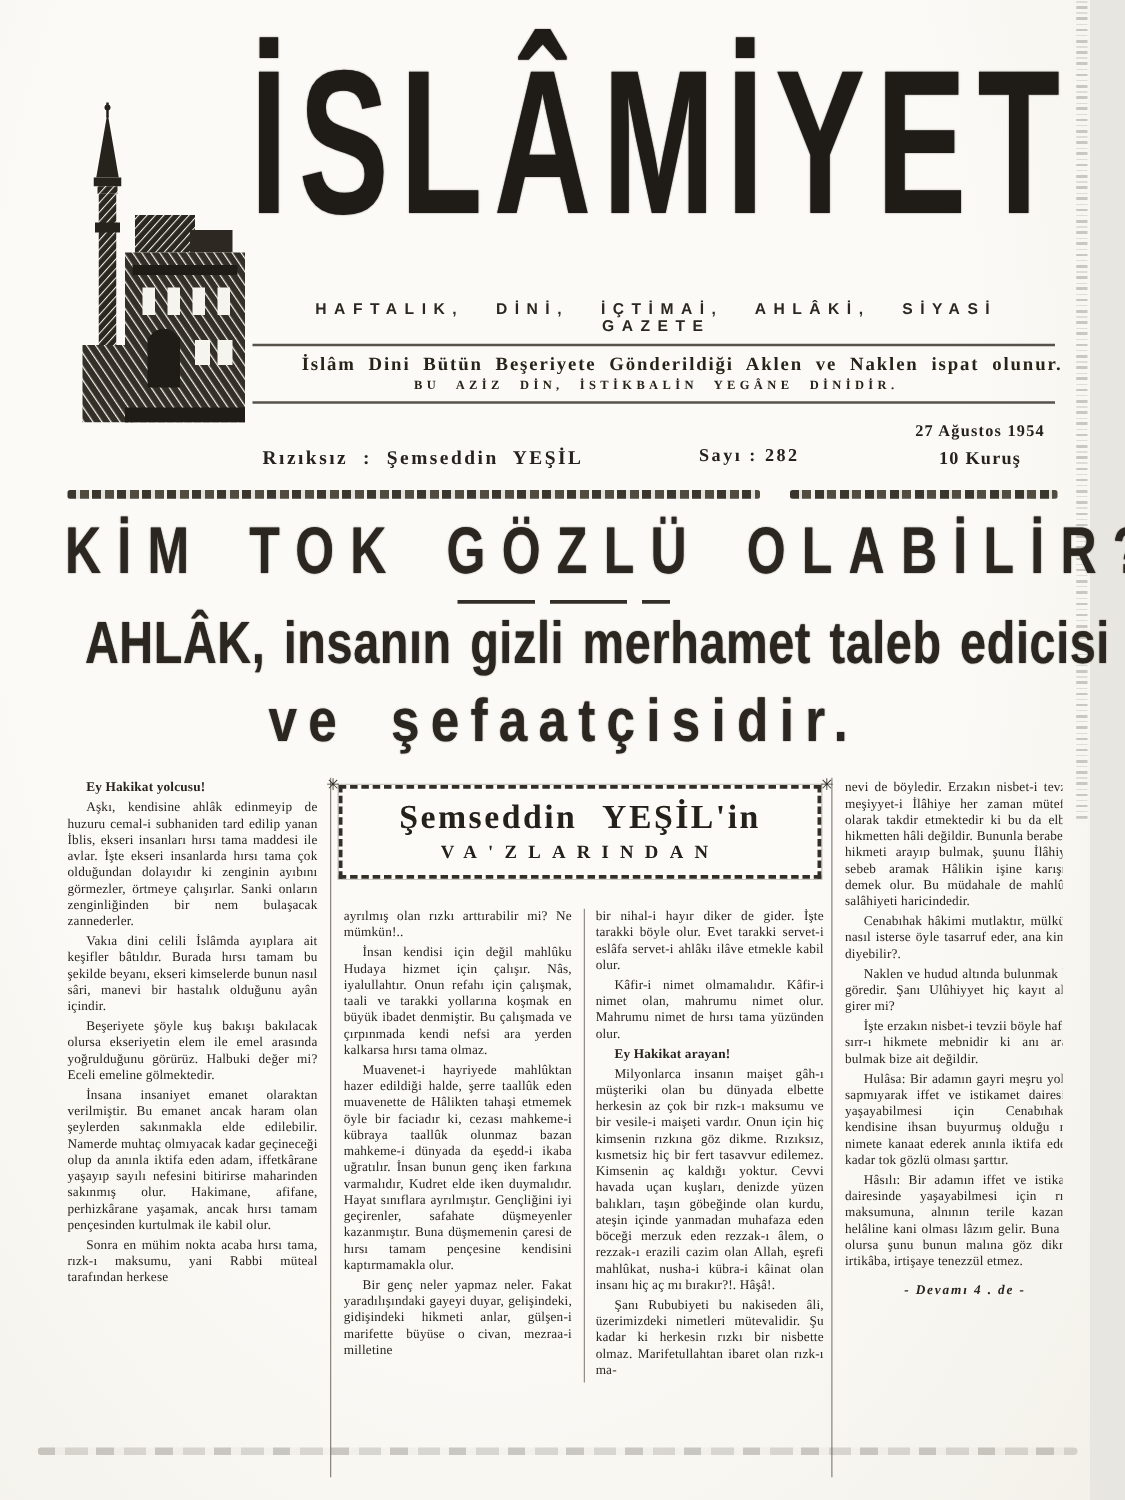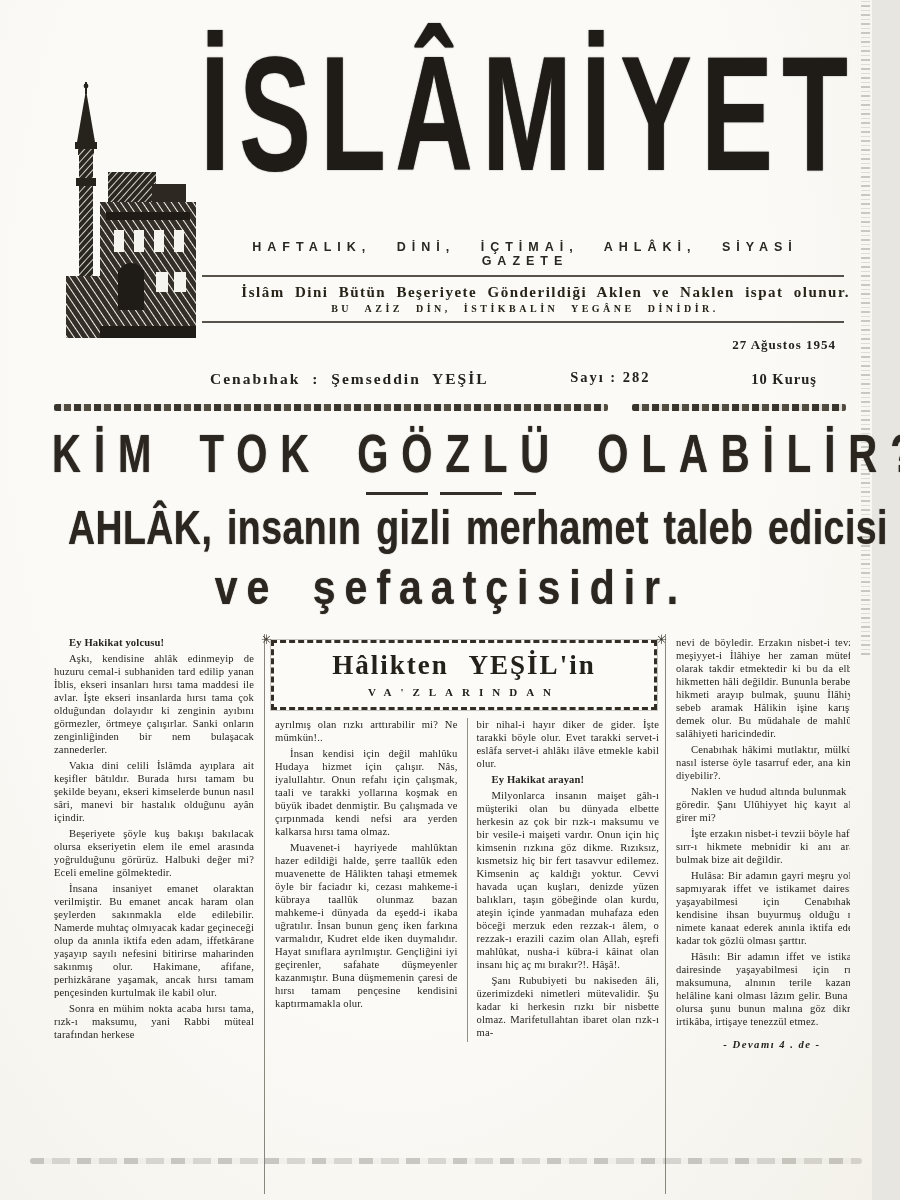--- a/index.html
+++ b/index.html
@@ -64,21 +64,21 @@
     word-spacing:7px;margin-top:2px;color:#272319;
   }
   .infobar{
     display:flex;align-items:flex-end;justify-content:space-between;
     margin:14px 8px 0 10px;
   }
   .editor{font-size:15.5px;font-weight:700;letter-spacing:2px;word-spacing:6px;}
   .issue{font-size:14.5px;font-weight:700;letter-spacing:2px;margin-bottom:2px;}
   .date-price{text-align:center;margin-right:6px;}
   .date{font-size:13px;font-weight:700;letter-spacing:1px;}
-  .price{font-size:14.5px;font-weight:700;letter-spacing:1px;margin-top:18px;}
+  .price{font-size:14.5px;font-weight:700;letter-spacing:1px;margin-top:6px;}
 
   .ink-bar{display:flex;justify-content:space-between;margin:16px 4px 0 2px;}
   .ink-bar .seg{
     height:7px;border-radius:2px;
     background:repeating-linear-gradient(90deg,#3a352d 0 7px, rgba(58,53,45,.12) 7px 10px, #524b40 10px 17px, rgba(58,53,45,.05) 17px 20px);
   }
   .ink-bar .seg.a{width:70%;}
   .ink-bar .seg.b{width:27%;}
 
   
@@ -118,21 +118,21 @@
 
   
   .body-grid{
     display:flex;align-items:stretch;
     margin-top:22px;height:560px;overflow:hidden;
   }
   .col{box-sizing:border-box;}
   .col-1{flex:0 0 212px;padding:2px 10px 0 2px;}
   .col-mid{flex:0 0 402px;border-left:1px solid rgba(80,74,62,.65);border-right:1px solid rgba(80,74,62,.65);padding:0 2px;}
   .col-4{flex:0 0 204px;padding:2px 2px 0 10px;}
-  .mid-cols{display:flex;margin-top:8px;}
+  .mid-cols{display:flex;margin-top:24px;}
   .col-2{flex:1;padding:0 9px 0 8px;}
   .col-3{flex:1;padding:0 4px 0 9px;border-left:1px solid rgba(80,74,62,.6);}
 
   p.body-p{
     margin:0 0 3px 0;
     font-size:10.6px;line-height:1.23;
     text-align:justify;text-indent:15px;
     color:#28241e;
     letter-spacing:.15px;
   }
@@ -148,21 +148,21 @@
     box-shadow:0 0 0 1px rgba(51,46,38,.25);
     padding:7px 0 9px 0;
     text-align:center;
     background:rgba(255,255,255,.25);
   }
   .vaaz-title{
     font-size:27px;font-weight:700;letter-spacing:2px;word-spacing:12px;
     color:#24201a;
   }
   .vaaz-subtitle{
-    font-size:11px;font-weight:700;letter-spacing:9px;margin-top:5px;
+    font-size:15px;font-weight:700;letter-spacing:9px;margin-top:5px;
     color:#24201a;
   }
   .orn{position:absolute;top:-11px;font-size:13px;color:#332e26;}
   .orn.left{left:-13px;}
   .orn.right{right:-13px;}
 </style>
 </head>
 <body>
 
 <div class="page">
@@ -217,21 +217,21 @@
     <div class="mast-right">
       <div class="paper-title">İSLÂMİYET</div>
       <div class="paper-subtitle">HAFTALIK, DİNİ, İÇTİMAİ, AHLÂKİ, SİYASİ GAZETE</div>
       <div class="rule"></div>
       <div class="slogan1">İslâm Dini Bütün Beşeriyete Gönderildiği Aklen ve Naklen ispat olunur.</div>
       <div class="slogan2">BU AZİZ DİN, İSTİKBALİN YEGÂNE DİNİDİR.</div>
       <div class="rule thin"></div>
 
       <div class="infobar">
         <div class="editor">
-          <span>Cenabıhak :</span>
+          <span>Rızıksız :</span>
           <span>Şemseddin YEŞİL</span>
         </div>
         <div class="issue">Sayı : 282</div>
         <div class="date-price">
           <div class="date">27 Ağustos 1954</div>
           <div class="price">10 Kuruş</div>
         </div>
       </div>
     </div>
   </div>
@@ -254,31 +254,33 @@
       <p class="body-p">Vakıa dini celili İslâmda ayıplara ait keşifler bâtıldır. Burada hırsı tamam bu şekilde beyanı, ekseri kimselerde bunun nasıl sâri, manevi bir hastalık olduğunu ayân içindir.</p>
       <p class="body-p">Beşeriyete şöyle kuş bakışı bakılacak olursa ekseriyetin elem ile emel arasında yoğrulduğunu görürüz. Halbuki değer mi? Eceli emeline gölmektedir.</p>
       <p class="body-p">İnsana insaniyet emanet olaraktan verilmiştir. Bu emanet ancak haram olan şeylerden sakınmakla elde edilebilir. Namerde muhtaç olmıyacak kadar geçineceği olup da anınla iktifa eden adam, iffetkârane yaşayıp sayılı nefesini bitirirse maharinden sakınmış olur. Hakimane, afifane, perhizkârane yaşamak, ancak hırsı tamam pençesinden kurtulmak ile kabil olur.</p>
       <p class="body-p">Sonra en mühim nokta acaba hırsı tama, rızk-ı maksumu, yani Rabbi müteal tarafından herkese</p>
     </div>
 
     <div class="col col-mid">
       <div class="vaaz-box">
         <span class="orn left">✳</span>
         <span class="orn right">✳</span>
-        <div class="vaaz-title">Hâlikten YEŞİL'in</div>
+        <div class="vaaz-title">Şemseddin YEŞİL'in</div>
         <div class="vaaz-subtitle">VA'ZLARINDAN</div>
       </div>
       <div class="mid-cols">
         <div class="col-2">
           <p class="body-p cont">ayrılmış olan rızkı arttırabilir mi? Ne mümkün!..</p>
           <p class="body-p">İnsan kendisi için değil mahlûku Hudaya hizmet için çalışır. Nâs, iyalullahtır. Onun refahı için çalışmak, taali ve tarakki yollarına koşmak en büyük ibadet denmiştir. Bu çalışmada ve çırpınmada kendi nefsi ara yerden kalkarsa hırsı tama olmaz.</p>
           <p class="body-p">Muavenet-i hayriyede mahlûktan hazer edildiği halde, şerre taallûk eden muavenette de Hâlikten tahaşi etmemek öyle bir faciadır ki, cezası mahkeme-i kübraya taallûk olunmaz bazan mahkeme-i dünyada da eşedd-i ikaba uğratılır. İnsan bunun genç iken farkına varmalıdır, Kudret elde iken duymalıdır. Hayat sınıflara ayrılmıştır. Gençliğini iyi geçirenler, safahate düşmeyenler kazanmıştır. Buna düşmemenin çaresi de hırsı tamam pençesine kendisini kaptırmamakla olur.</p>
+          <p class="body-p">Bir genç neler yapmaz neler. Fakat yaradılışındaki gayeyi duyar, gelişindeki, gidişindeki hikmeti anlar, gülşen-i marifette büyüse o civan, mezraa-i milletine</p>
         </div>
         <div class="col-3">
           <p class="body-p cont">bir nihal-i hayır diker de gider. İşte tarakki böyle olur. Evet tarakki servet-i eslâfa servet-i ahlâkı ilâve etmekle kabil olur.</p>
+          <p class="body-p">Kâfir-i nimet olmamalıdır. Kâfir-i nimet olan, mahrumu nimet olur. Mahrumu nimet de hırsı tama yüzünden olur.</p>
           <p class="body-p lead">Ey Hakikat arayan!</p>
           <p class="body-p">Milyonlarca insanın maişet gâh-ı müşteriki olan bu dünyada elbette herkesin az çok bir rızk-ı maksumu ve bir vesile-i maişeti vardır. Onun için hiç kimsenin rızkına göz dikme. Rızıksız, kısmetsiz hiç bir fert tasavvur edilemez. Kimsenin aç kaldığı yoktur. Cevvi havada uçan kuşları, denizde yüzen balıkları, taşın göbeğinde olan kurdu, ateşin içinde yanmadan muhafaza eden böceği merzuk eden rezzak-ı âlem, o rezzak-ı erazili cazim olan Allah, eşrefi mahlûkat, nusha-i kübra-i kâinat olan insanı hiç aç mı bırakır?!. Hâşâ!.</p>
           <p class="body-p">Şanı Rububiyeti bu nakiseden âli, üzerimizdeki nimetleri mütevalidir. Şu kadar ki herkesin rızkı bir nisbette olmaz. Marifetullahtan ibaret olan rızk-ı ma-</p>
         </div>
       </div>
     </div>
 
     <div class="col col-4">
       <p class="body-p cont">nevi de böyledir. Erzakın nisbet-i tevziini meşiyyet-i İlâhiye her zaman mütefavit olarak takdir etmektedir ki bu da elbette hikmetten hâli değildir. Bununla beraber bu hikmeti arayıp bulmak, şuunu İlâhiyede sebeb aramak Hâlikin işine karışmak demek olur. Bu müdahale de mahlûkun salâhiyeti haricindedir.</p>
       <p class="body-p">Cenabıhak hâkimi mutlaktır, mülkünde nasıl isterse öyle tasarruf eder, ana kim ne diyebilir?.</p>

